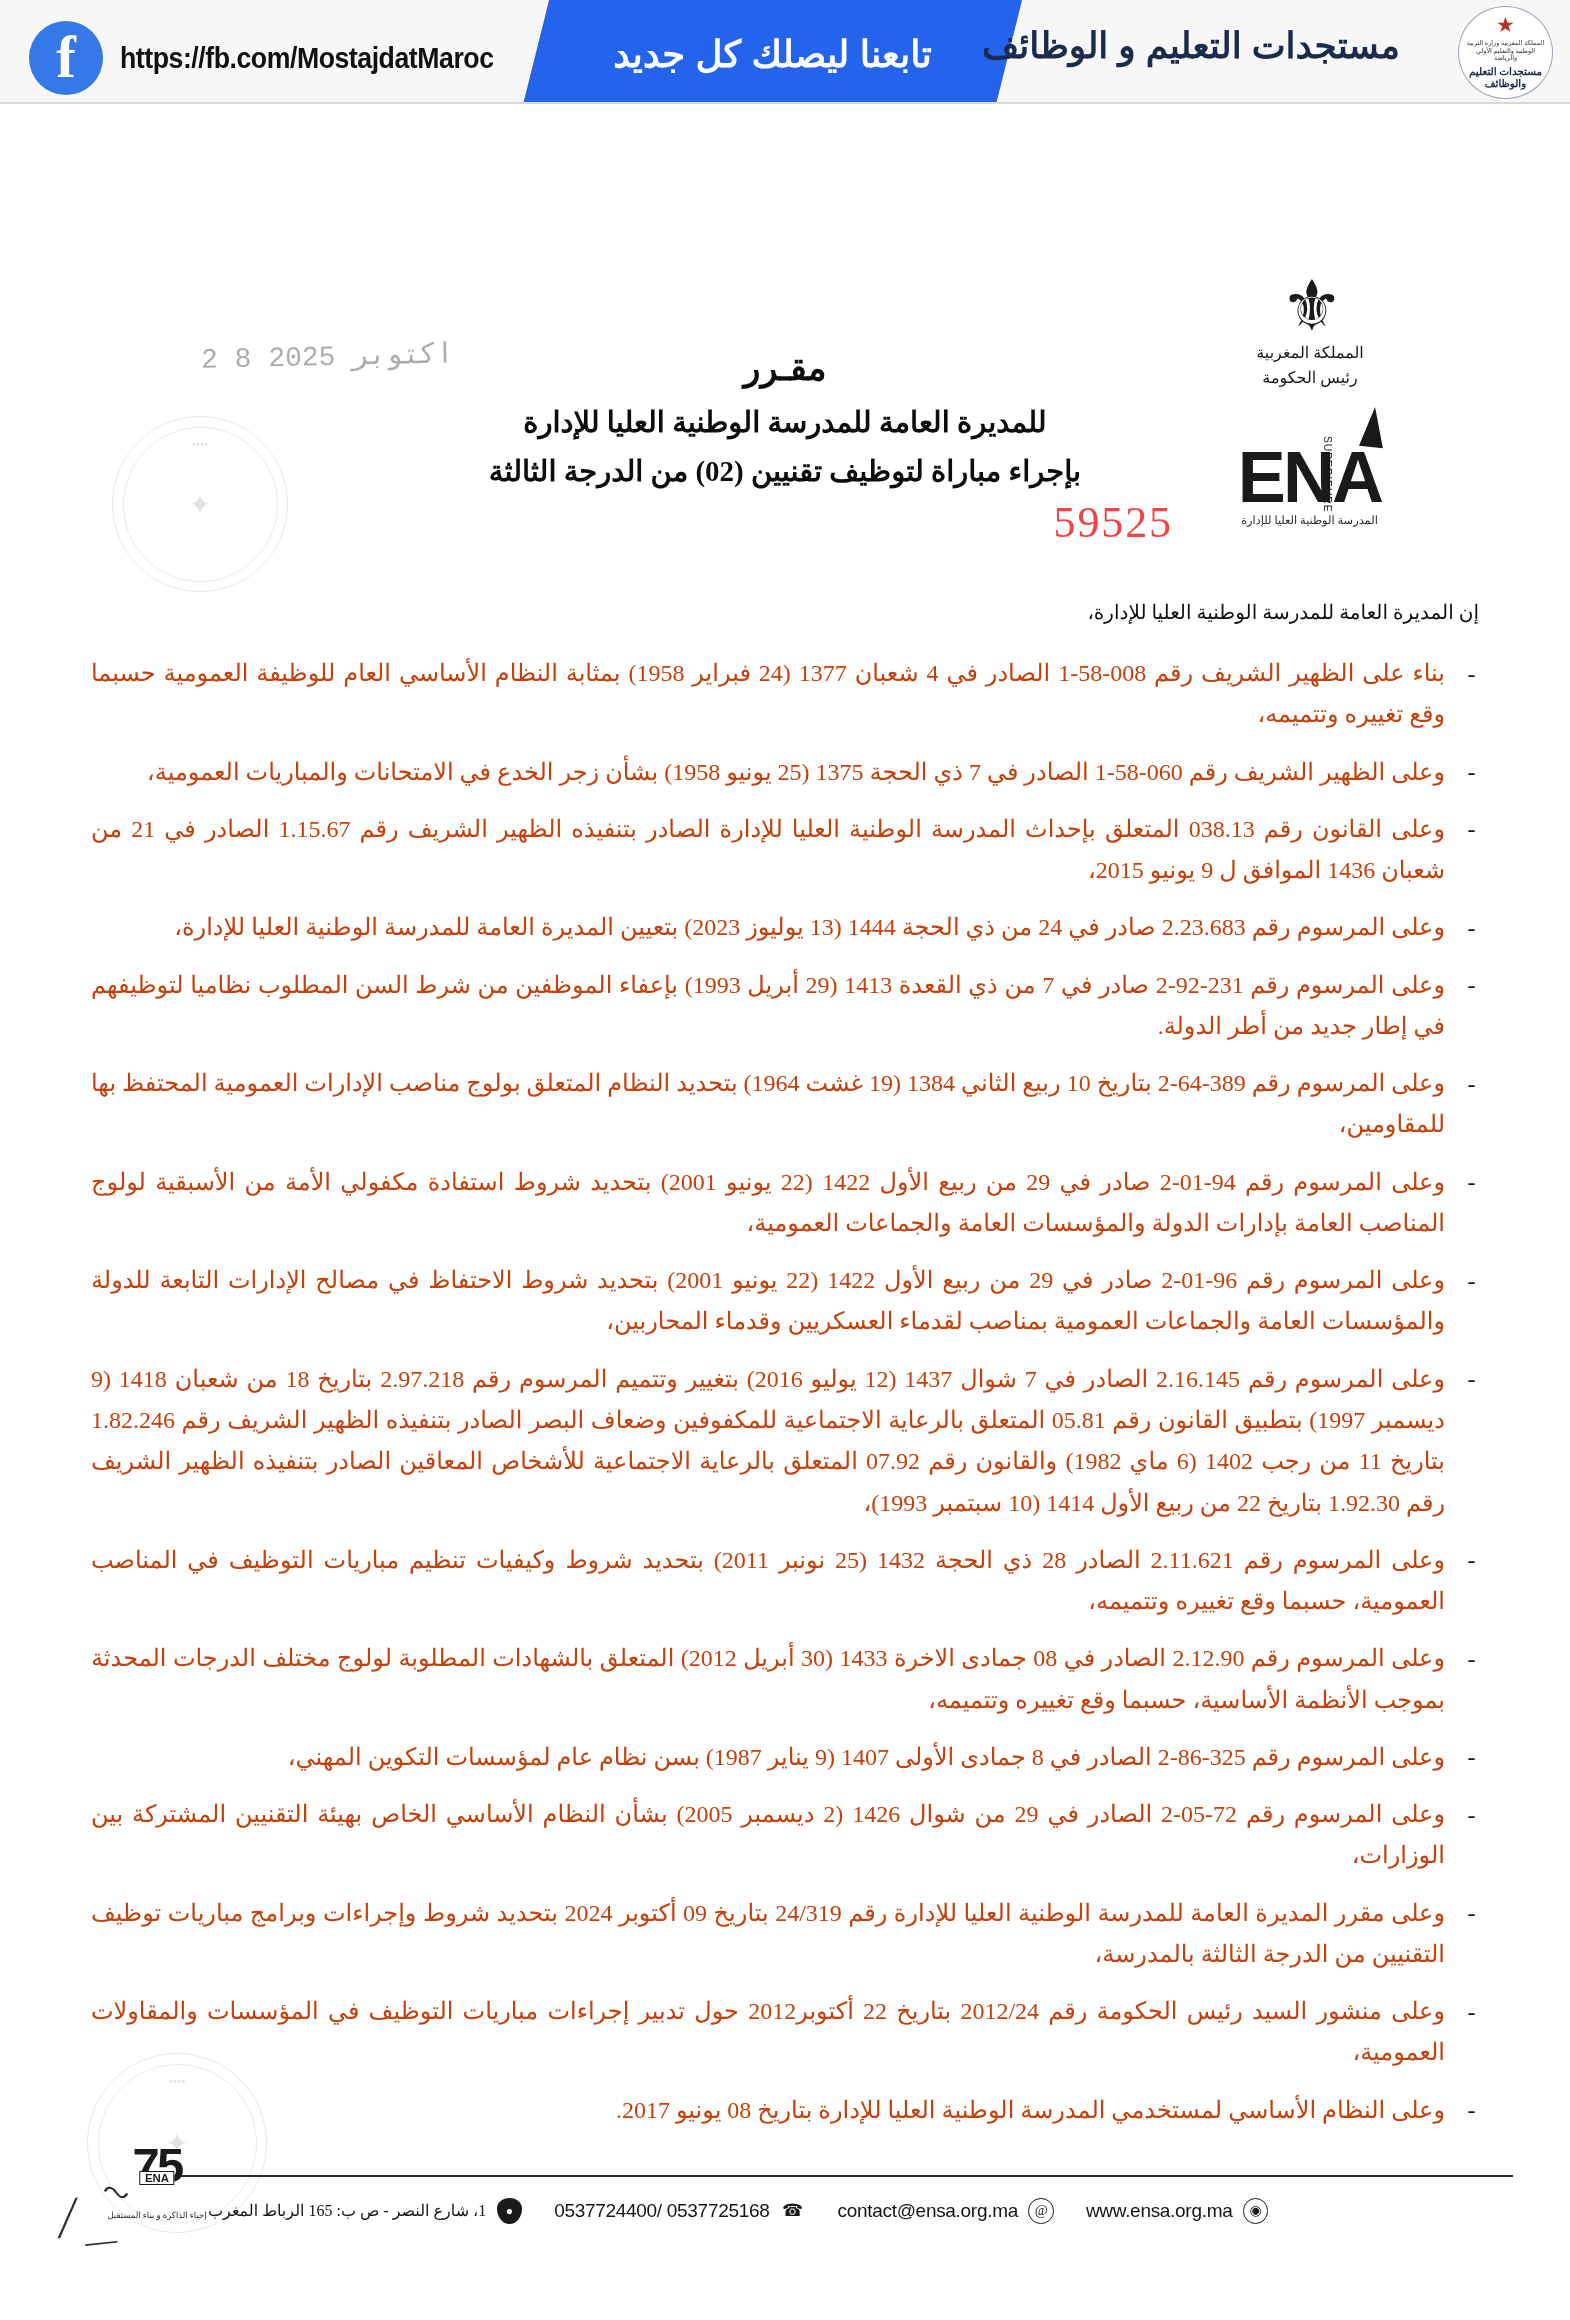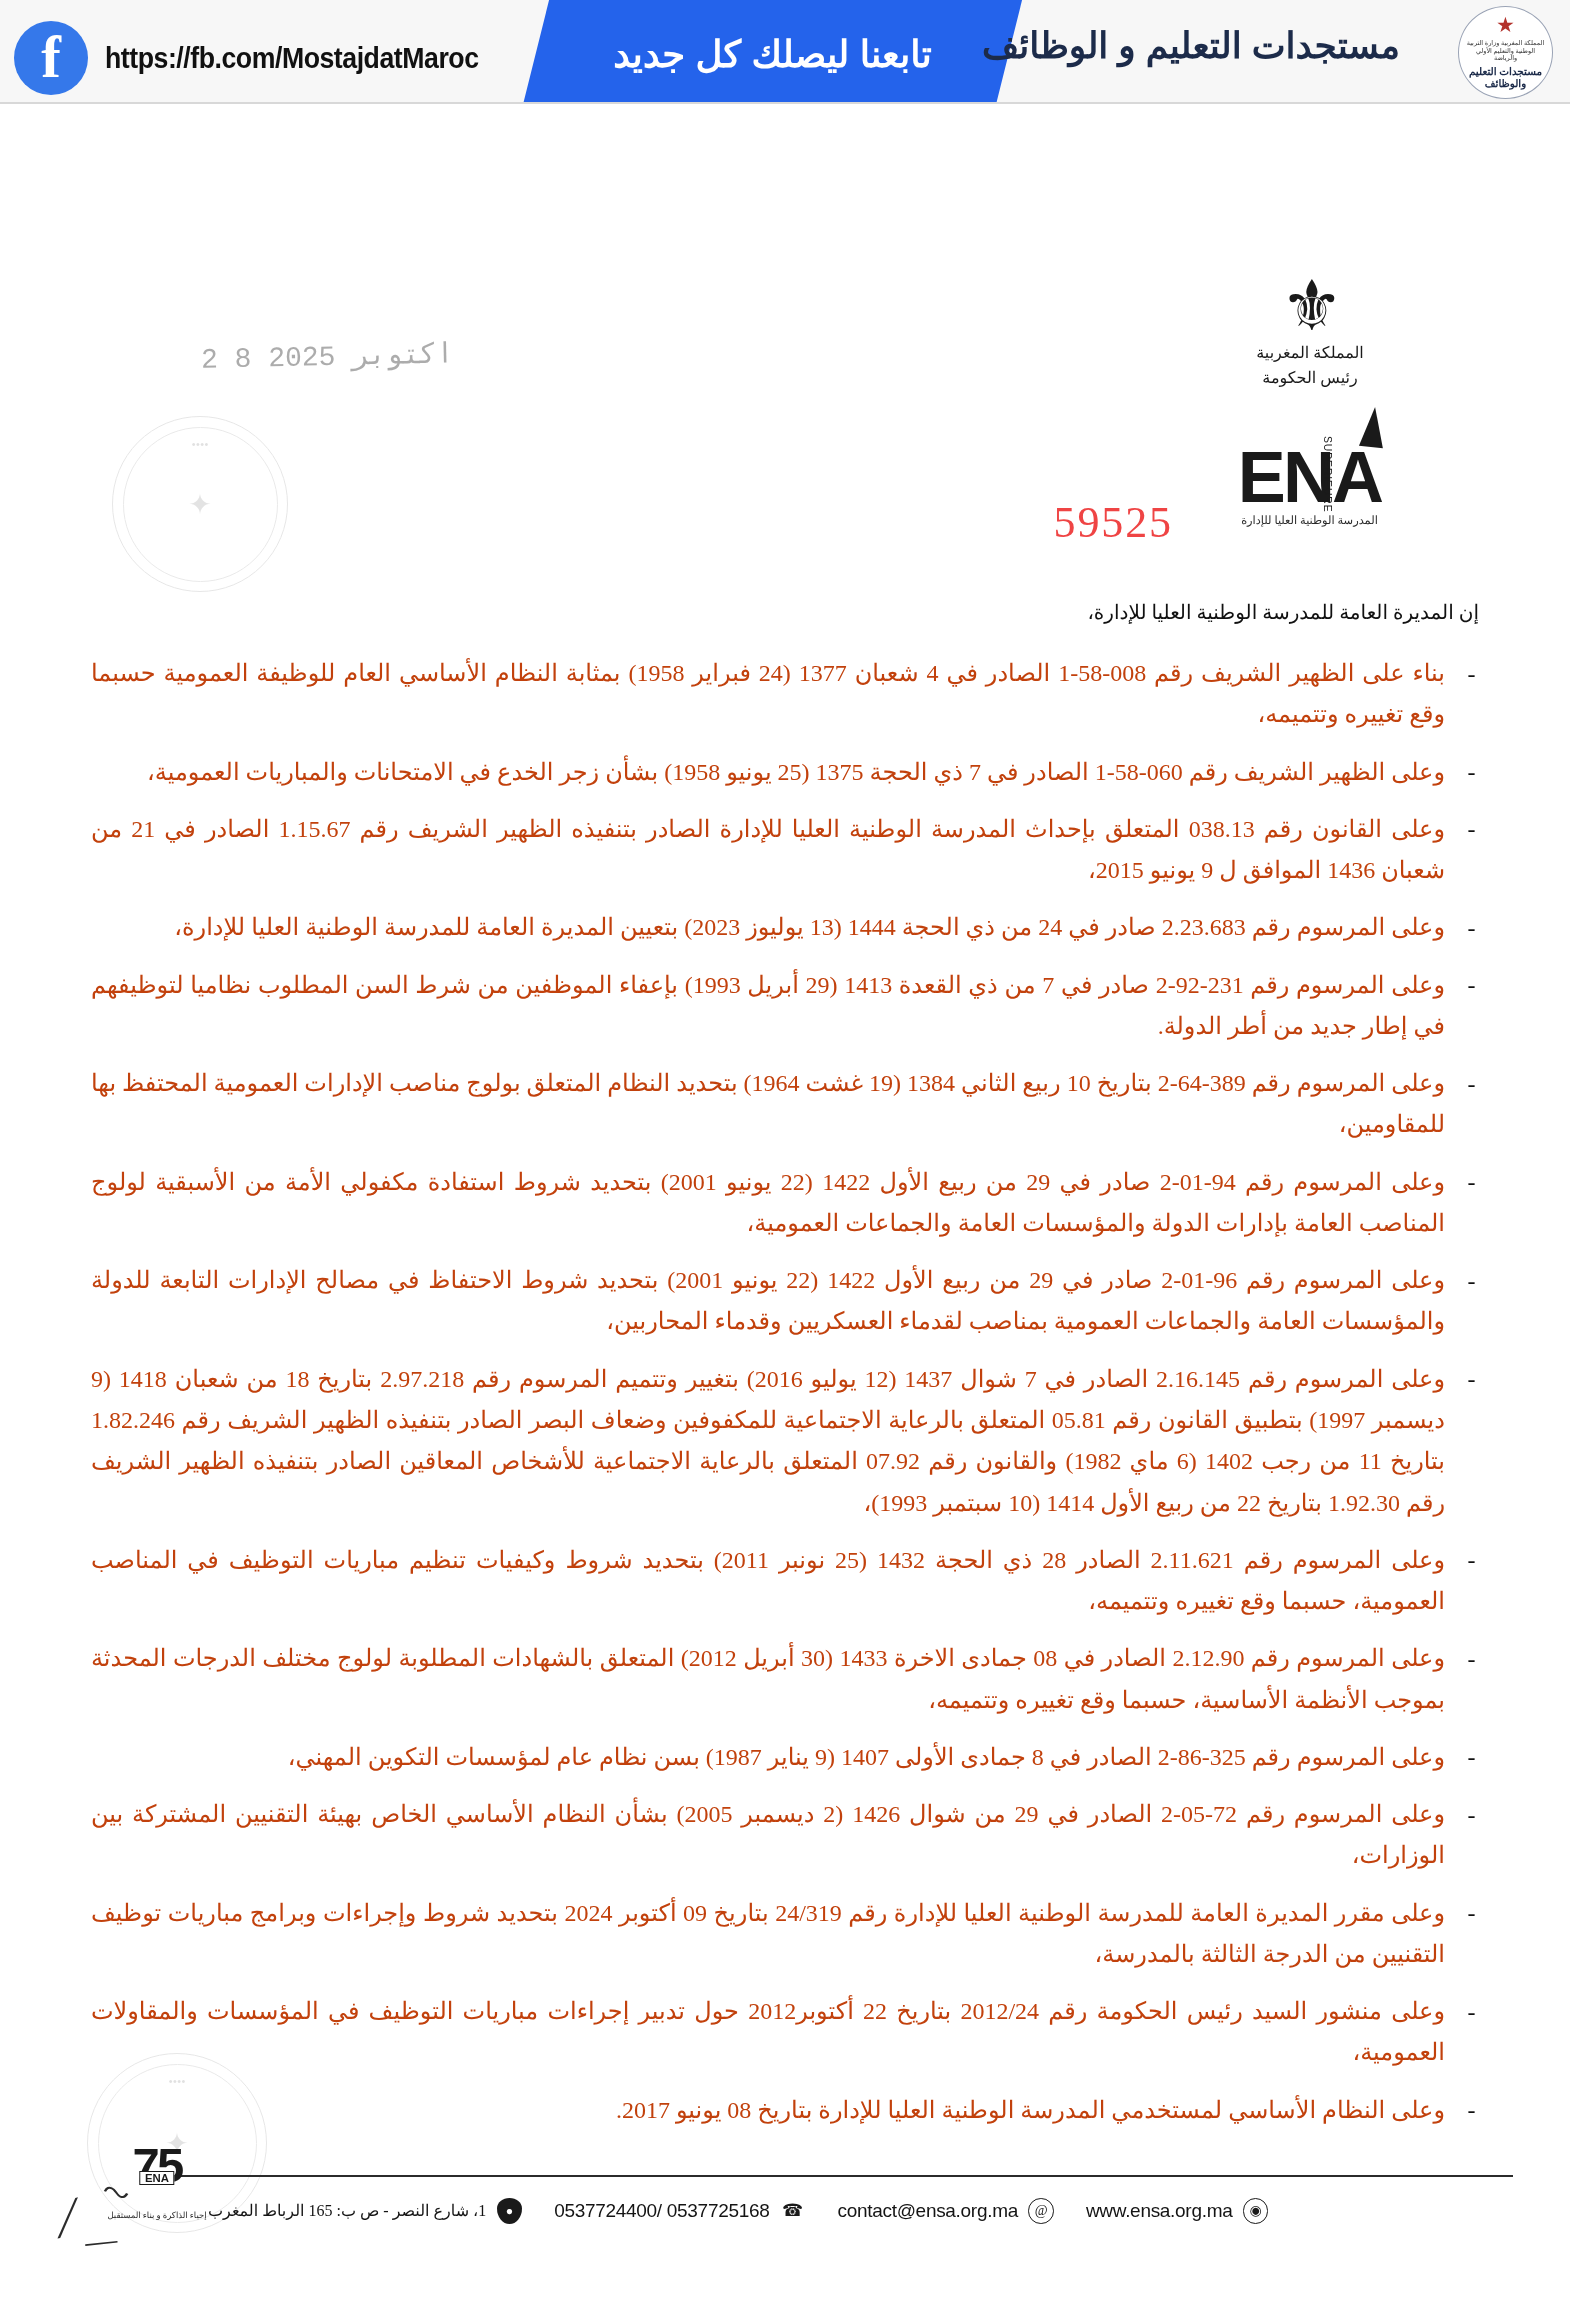--- a/index.html
+++ b/index.html
@@ -28,21 +28,21 @@
     overflow: hidden;
   }
 
   .banner-fb-block {
     position: absolute;
     left: 0; top: 0;
     height: 116px;
     display: flex;
     align-items: center;
     gap: 17px;
-    padding-left: 14px;
+    padding-left: 29px;
     direction: ltr;
   }
 
   .fb-logo {
     width: 74px; height: 74px;
     border-radius: 50%;
     background: #3578ea;
     position: relative;
     flex: 0 0 auto;
   }
@@ -514,20 +514,25 @@
     <div class="ena-mark">
       <div class="ena-flame"></div>
       <div class="ena-sup">SUPERIEURE</div>
       <div class="ena-word">ENA</div>
     </div>
     <div class="ena-sub">المدرسة الوطنية العليا للإدارة</div>
   </div>
 
   <div class="ref-number">59525</div>
 
+  <div class="title-block">
+    <div class="doc-title">مقـرر</div>
+    <div class="doc-sub1">للمديرة العامة للمدرسة الوطنية العليا للإدارة</div>
+    <div class="doc-sub2">بإجراء مباراة لتوظيف تقنيين (02) من الدرجة الثالثة</div>
+  </div>
 
   <div class="intro-line">إن المديرة العامة للمدرسة الوطنية العليا للإدارة،</div>
 
   <div class="clauses">
       <div class="clause">
         <div class="clause-dash">-</div>
         <div class="clause-text">بناء على الظهير الشريف رقم 008-58-1 الصادر في 4 شعبان 1377 (24 فبراير 1958) بمثابة النظام الأساسي العام للوظيفة العمومية حسبما وقع تغييره وتتميمه،</div>
       </div>
       <div class="clause">
         <div class="clause-dash">-</div>

